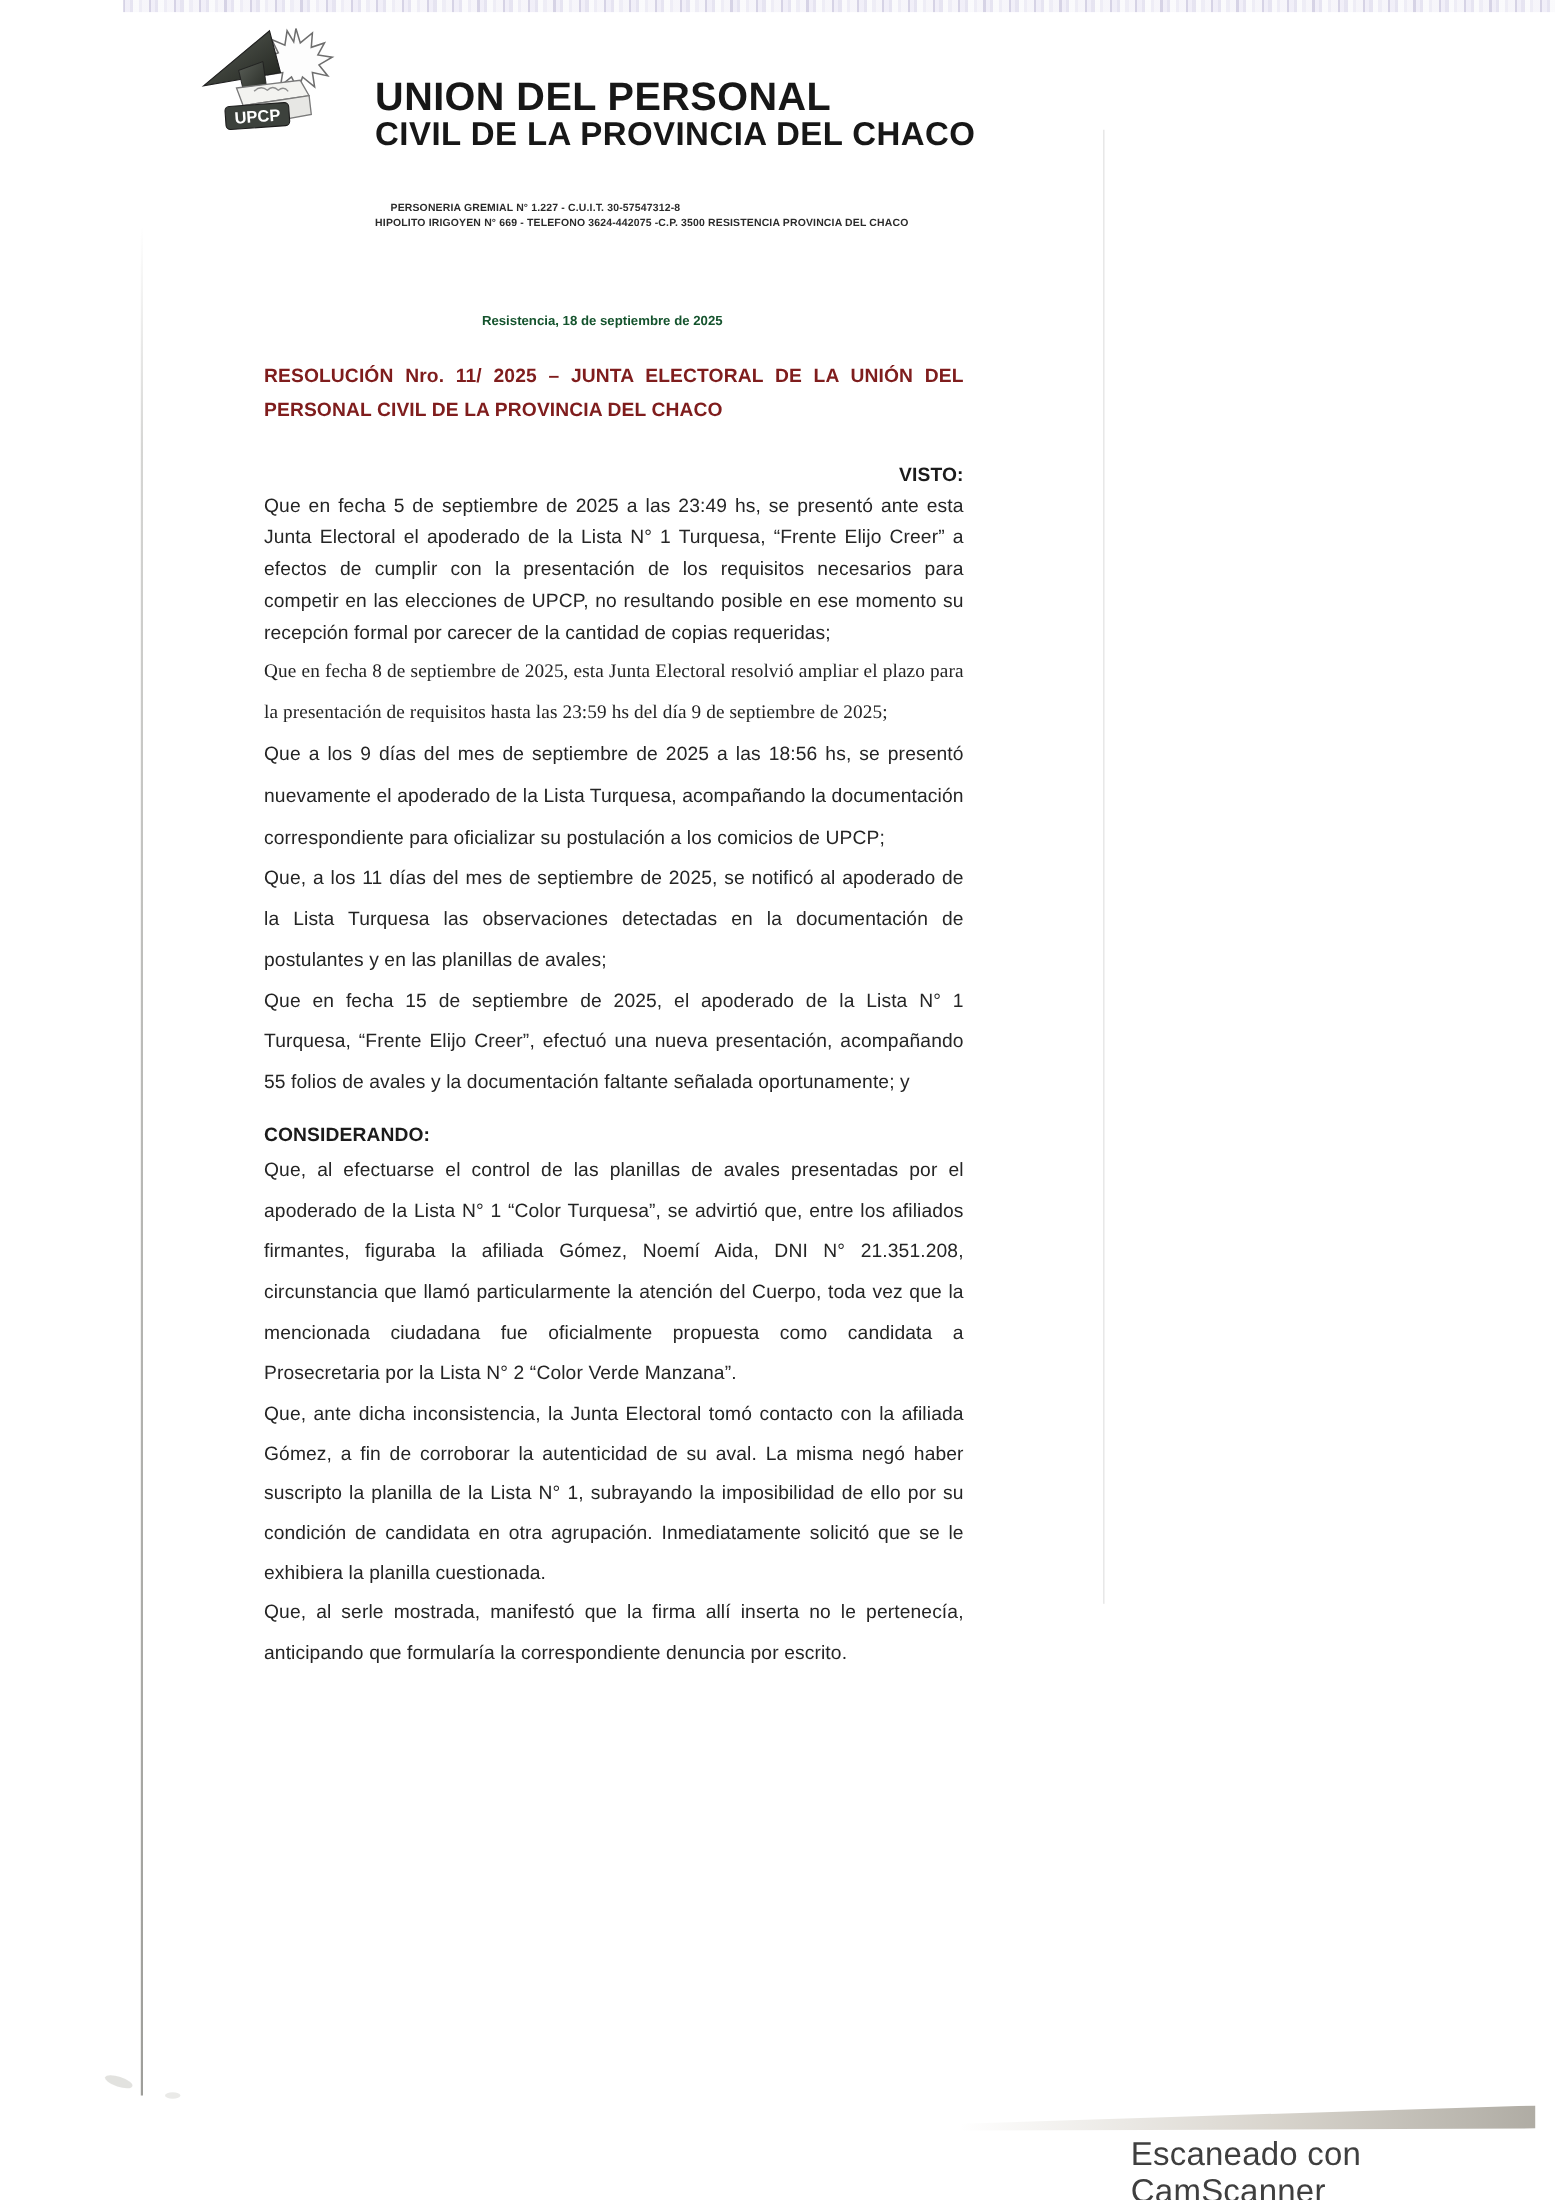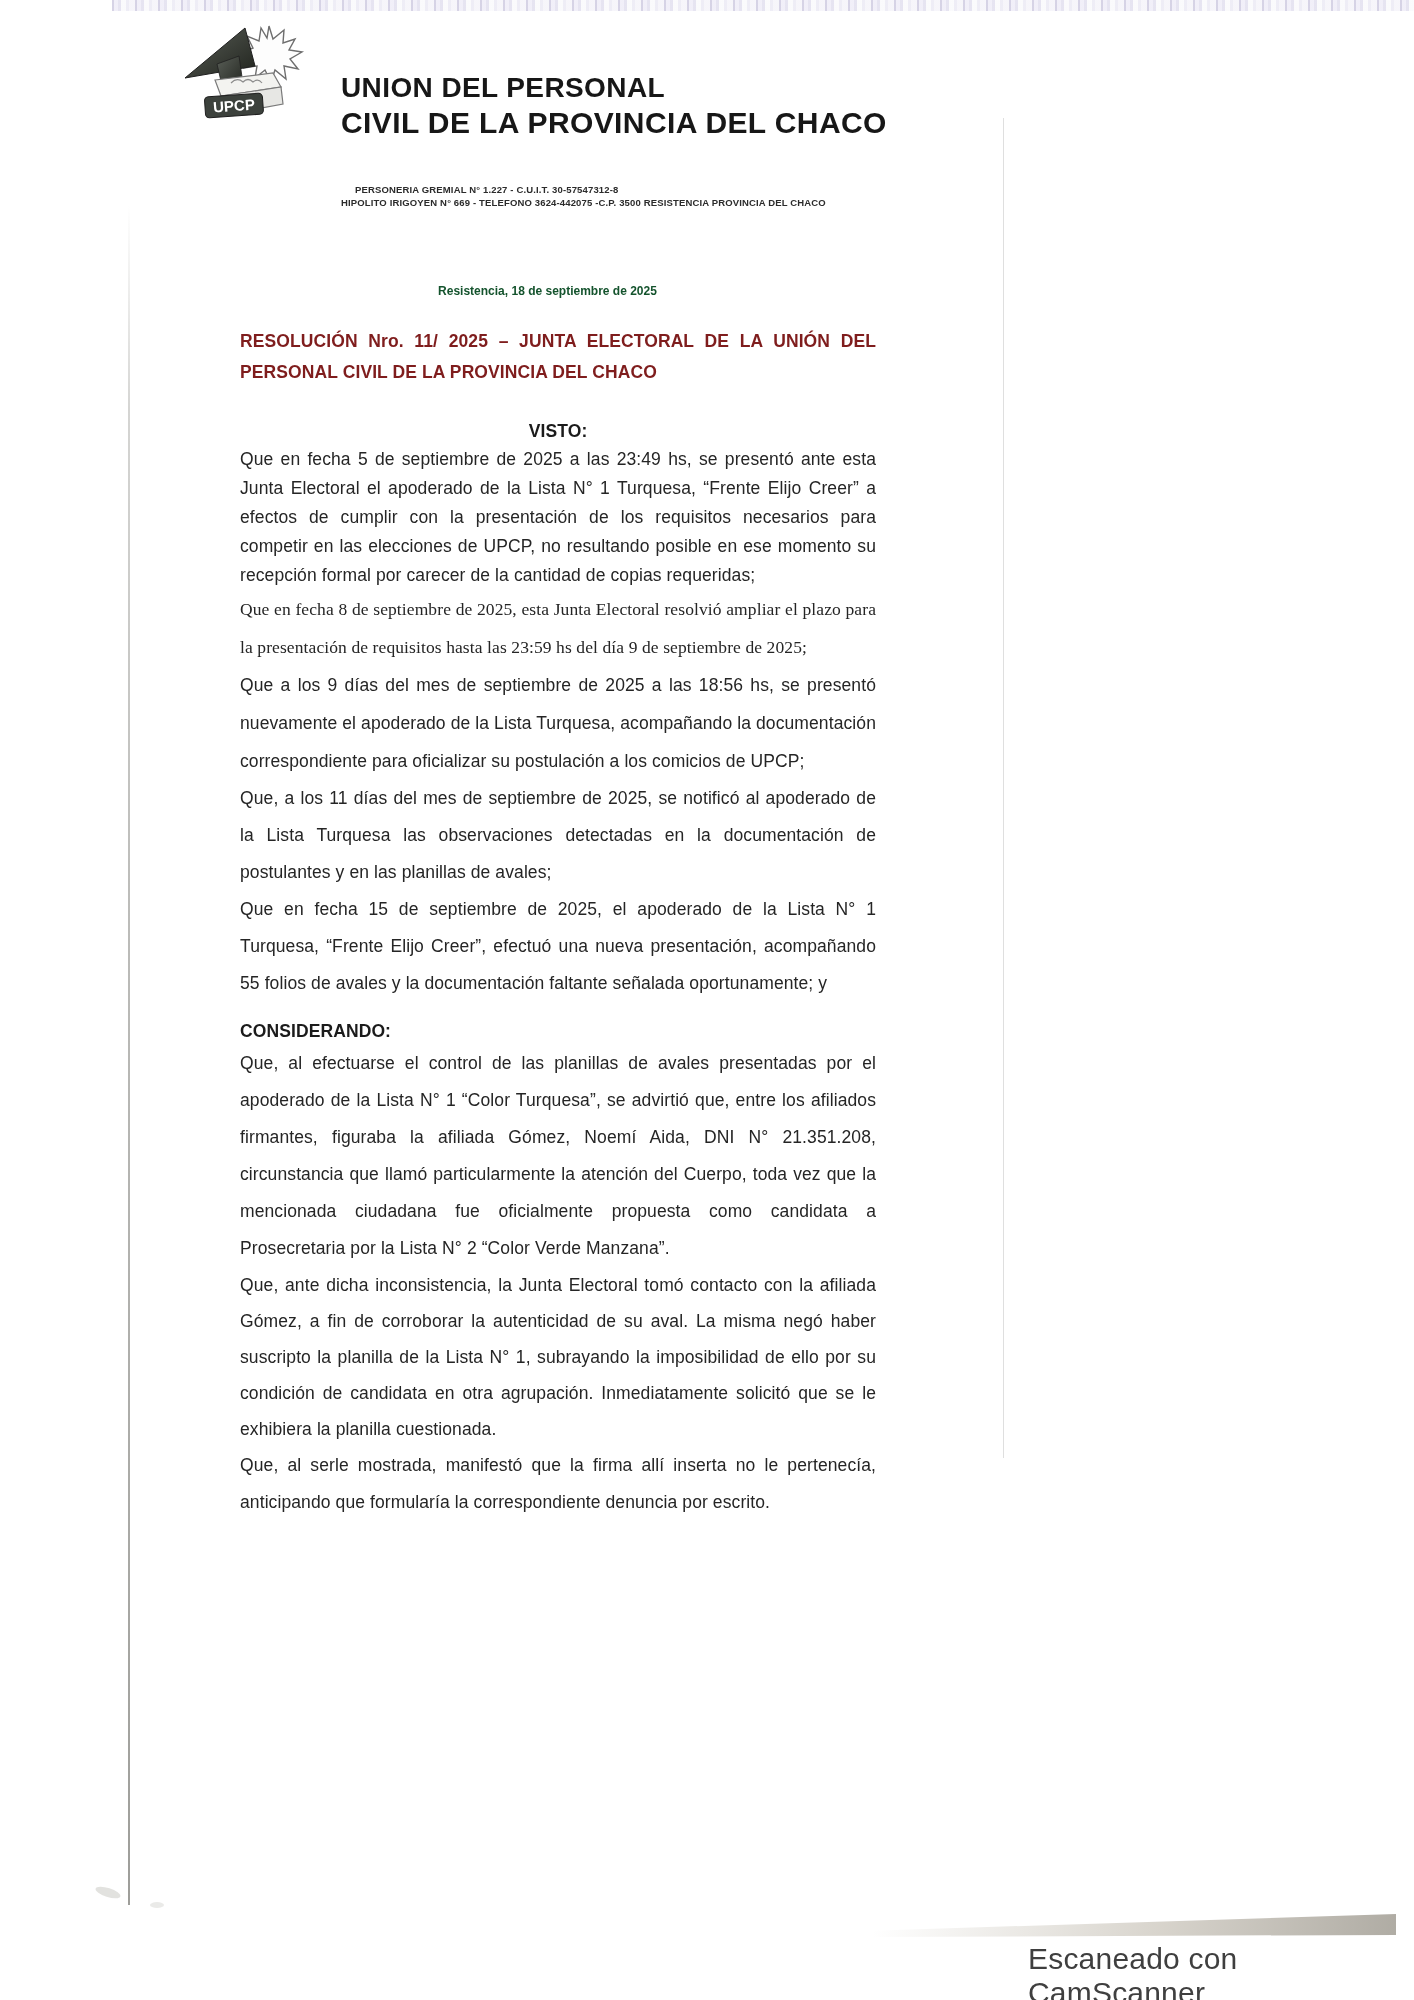--- a/index.html
+++ b/index.html
@@ -42,38 +42,38 @@
   }
   .scan-speck-a{position:absolute;left:95px;top:1888px;width:26px;height:9px;
     background:rgba(160,158,150,.30);border-radius:50%;transform:rotate(18deg);}
   .scan-speck-b{position:absolute;left:150px;top:1902px;width:14px;height:6px;
     background:rgba(160,158,150,.22);border-radius:50%;}
 
   
   .logo{position:absolute;left:183px;top:22px;width:125px;height:98px;}
   .org-name{position:absolute;left:341px;top:70px;line-height:35px;color:#171717;
     font-weight:bold;letter-spacing:.4px;}
-  .org-name .l1{font-size:28px;}
+  .org-name .l1{font-size:36px;}
   .org-name .l2{font-size:30px;}
   .fine-print{position:absolute;left:341px;top:184px;font-size:9.5px;font-weight:bold;
     color:#2b2b2b;line-height:12.5px;letter-spacing:.15px;}
   .fine-print .fp1{padding-left:14px;}
 
   
   .dateline{
     position:absolute;left:240px;top:284px;width:636px;
     text-align:center;padding-right:21px;box-sizing:border-box;
     font-weight:bold;font-size:12px;color:#14532d;
   }
   .content{
     position:absolute;left:240px;top:326px;width:636px;
     font-size:17.5px;color:#252525;text-align:justify;letter-spacing:.1px;
   }
   .doc-title{font-weight:bold;line-height:31px;margin:0;color:#7f1d1d;}
-  .h-visto{font-weight:bold;line-height:27px;margin:30px 0 0 0;text-align:center;color:#1b1b1b;}
+  .h-visto{font-weight:bold;line-height:27px;margin:30px 0 0 0;text-align:right;color:#1b1b1b;}
   .h-considerando{font-weight:bold;line-height:27px;margin:16px 0 0 0;text-align:left;color:#1b1b1b;}
   p.body-par{margin:0;}
   .p1{line-height:29px;margin-top:2px;}
   .p2{line-height:38px;margin-top:15px;font-family:Liberation Serif, serif;}
   .p3{line-height:38px;margin-top:19px;}
   .p4{line-height:37px;margin-top:12px;}
   .p5{line-height:37px;margin-top:13px;}
   .c1{line-height:37px;margin-top:30px;}
   .c2{line-height:36px;margin-top:18px;}
   .c3{line-height:37px;margin-top:26px;}

